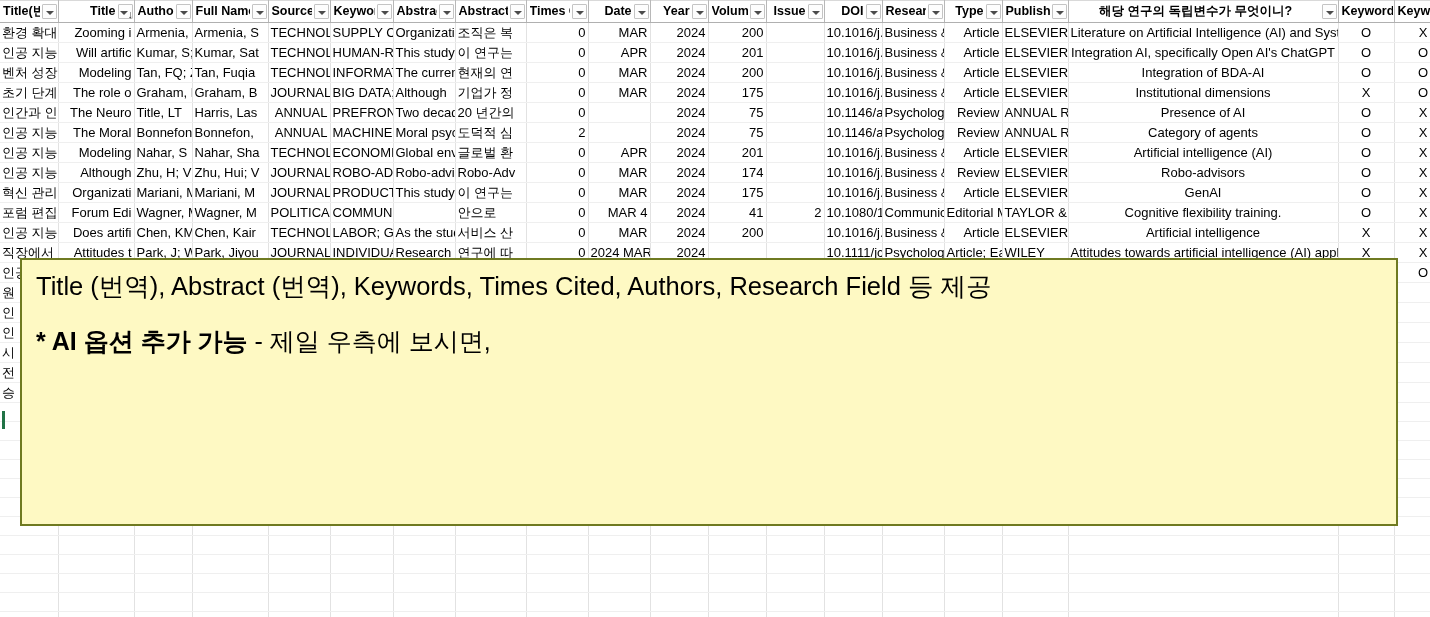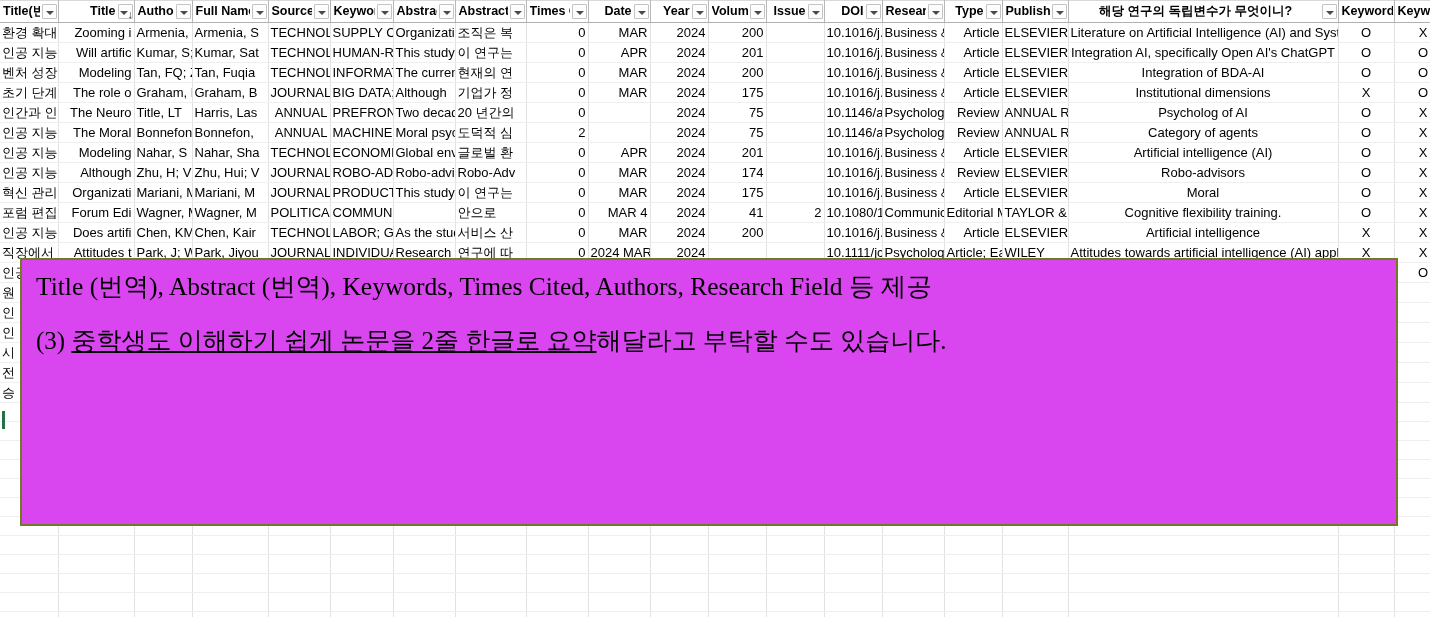--- a/index.html
+++ b/index.html
@@ -106,27 +106,27 @@
     background: #217346;
   }
 
   
   .callout {
     position: absolute;
     left: 20px;
     top: 258px;
     width: 1378px;
     height: 268px;
-    background: #d946ef;
+    background: #fef9c3;
     border: 2px solid #6f7a21;
     padding: 10px 14px 14px 14px;
     font-size: 25px;
     line-height: 1.30;
     color: #000;
-    font-family: Liberation Serif, serif;
+    font-family: Liberation Sans, sans-serif;
   }
   .callout .l1 { font-size: 25.5px; }
   .callout .spacer { height: 22px; }
   .callout .bold { font-weight: bold; }
   .callout .ul { text-decoration: underline; }
   .callout p { margin: 0; padding: 0; }
 </style>
 </head>
 <body>
 
@@ -377,21 +377,21 @@
           <td>20 년간의</td>
           <td class="num">0</td>
           <td class="num"></td>
           <td class="num">2024</td>
           <td class="num">75</td>
           <td class="num"></td>
           <td class="num">10.1146/an</td>
           <td class="num">Psycholog</td>
           <td class="num">Review</td>
           <td>ANNUAL R</td>
-          <td class="ctrcell">Psycholog of AI</td>
+          <td class="ctrcell">Presence of AI</td>
           <td class="ctrcell">O</td>
           <td class="ctrcell">X</td>
         </tr>
         <tr>
           <td>인공 지능</td>
           <td class="num">The Moral</td>
           <td>Bonnefon,</td>
           <td>Bonnefon,</td>
           <td class="num">ANNUAL </td>
           <td>MACHINES</td>
@@ -465,21 +465,21 @@
           <td>이 연구는</td>
           <td class="num">0</td>
           <td class="num">MAR</td>
           <td class="num">2024</td>
           <td class="num">175</td>
           <td class="num"></td>
           <td class="num">10.1016/j.j</td>
           <td class="num">Business &amp;</td>
           <td class="num">Article</td>
           <td>ELSEVIER S</td>
-          <td class="ctrcell">Moral</td>
+          <td class="ctrcell">GenAI</td>
           <td class="ctrcell">O</td>
           <td class="ctrcell">X</td>
         </tr>
         <tr>
           <td>포럼 편집</td>
           <td class="num">Forum Edi</td>
           <td>Wagner, M</td>
           <td>Wagner, M</td>
           <td class="num">POLITICAL</td>
           <td>COMMUNICATION</td>
@@ -961,16 +961,16 @@
           <td></td>
         </tr>
       </tbody>
   </table>
 
   <div class="sel-marker" id="sel-marker" style="top: 411px; height: 18px;"></div>
 
   <div class="callout">
     <p class="l1">Title (번역), Abstract (번역), Keywords, Times Cited, Authors, Research Field 등 제공</p>
     <div class="spacer"></div>
-    <p><span>(3) </span><span class="ul">중학생도 이해하기 쉽게 논문을 2줄 한글로 요약</span><span>해달라고 부탁할 수도 있습니다.</span></p>
+    <p><span class="bold">* AI 옵션 추가 가능</span><span> - 제일 우측에 보시면,</span></p>
   </div>
 
 </div>
 
 </body></html>

